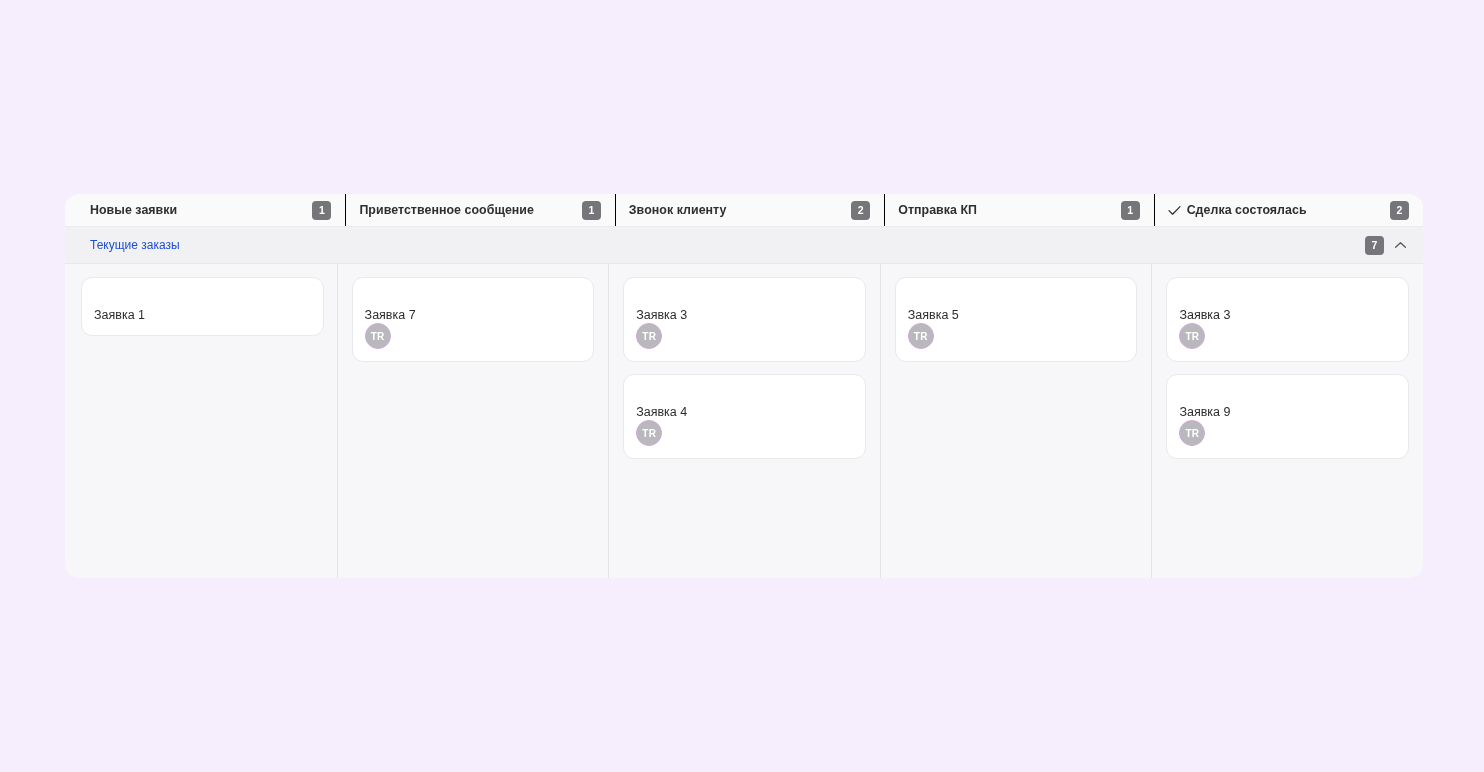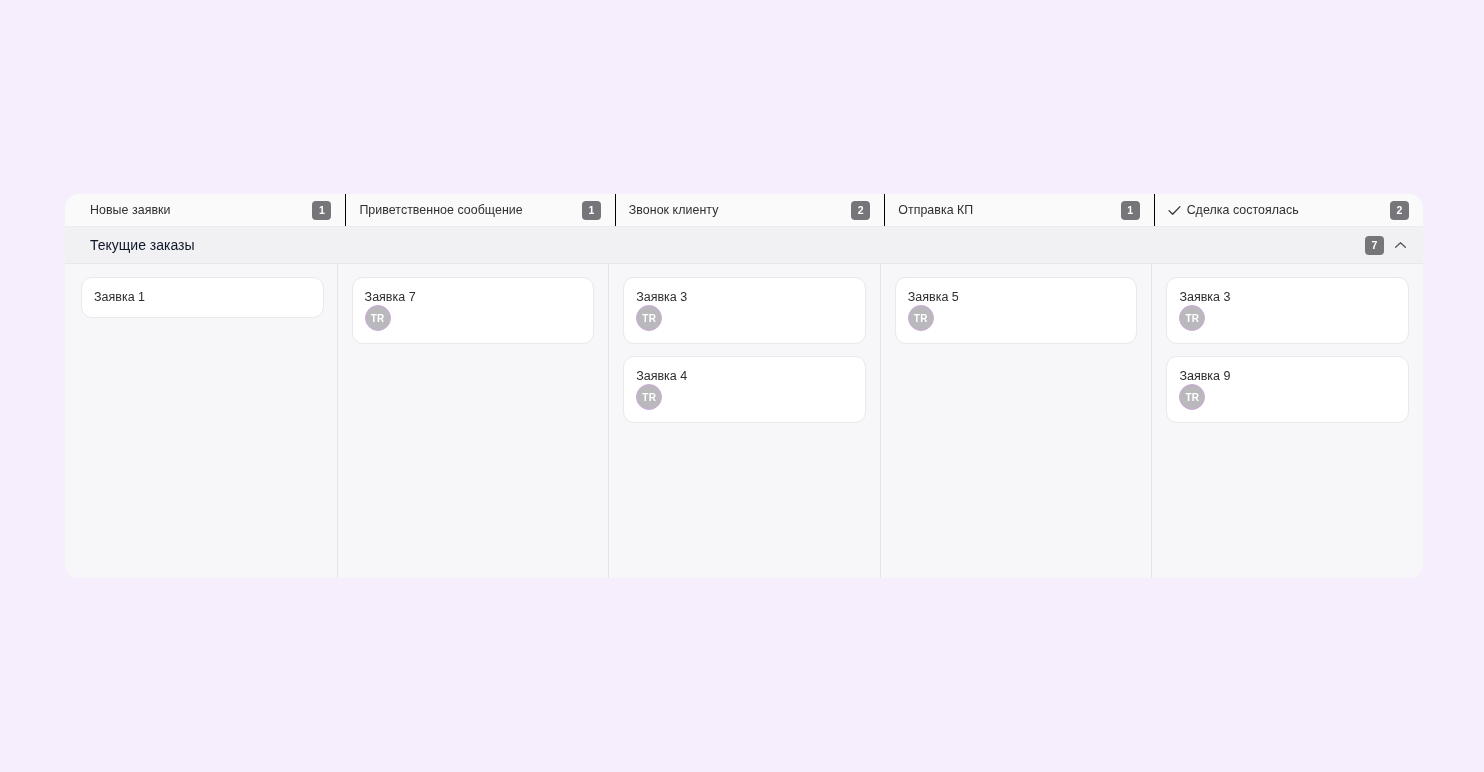--- a/index.html
+++ b/index.html
@@ -69,21 +69,21 @@
     align-items: center;
     padding: 0 14px 0 0;
     position: relative;
     cursor: pointer;
   }
   .stage + .stage { border-left: 1px solid #000000; justify-content: flex-end; }
   .stage:first-child { padding-left: 25px; }
   .stage:not(:first-child) { padding-left: 13px; }
   .stage-label {
     font-size: 12.4px;
-    font-weight: normal;
+    font-weight: bold;
     color: #2f2f30;
     white-space: nowrap;
     letter-spacing: .05px;
   }
   .check-icon {
     display: inline-flex;
     margin-right: 6px;
     flex: 0 0 auto;
   }
   .count-badge {
@@ -106,22 +106,22 @@
   .group-row {
     height: 37px;
     background: #f1f1f3;
     display: flex;
     align-items: center;
     padding: 0 16px 0 25px;
     border-bottom: 1px solid #e8e8ea;
     cursor: pointer;
   }
   .group-title {
-    font-size: 14px;
-    color: #0f172a;
+    font-size: 12px;
+    color: #1d4ed8;
   }
   .group-right {
     margin-left: auto;
     display: flex;
     align-items: center;
     gap: 10px;
   }
   .group-badge {
     min-width: 19px; height: 19px;
     border-radius: 4px;
@@ -145,21 +145,21 @@
     padding: 13px 14px 0 14px;
     min-width: 0;
   }
   .column + .column { border-left: 1px solid #e4e4e6; }
   .column:first-child { padding-left: 16px; padding-right: 13px; }
 
   .card {
     background: #ffffff;
     border: 1px solid #e9e9eb;
     border-radius: 11px;
-    padding: 11px 12px 12px 12px;
+    padding: 29px 12px 12px 12px;
     margin-bottom: 12px;
     cursor: pointer;
   }
   .card-title {
     font-size: 12.5px;
     color: #2d2d2f;
     line-height: 16px;
   }
   .avatar {
     width: 26px;

